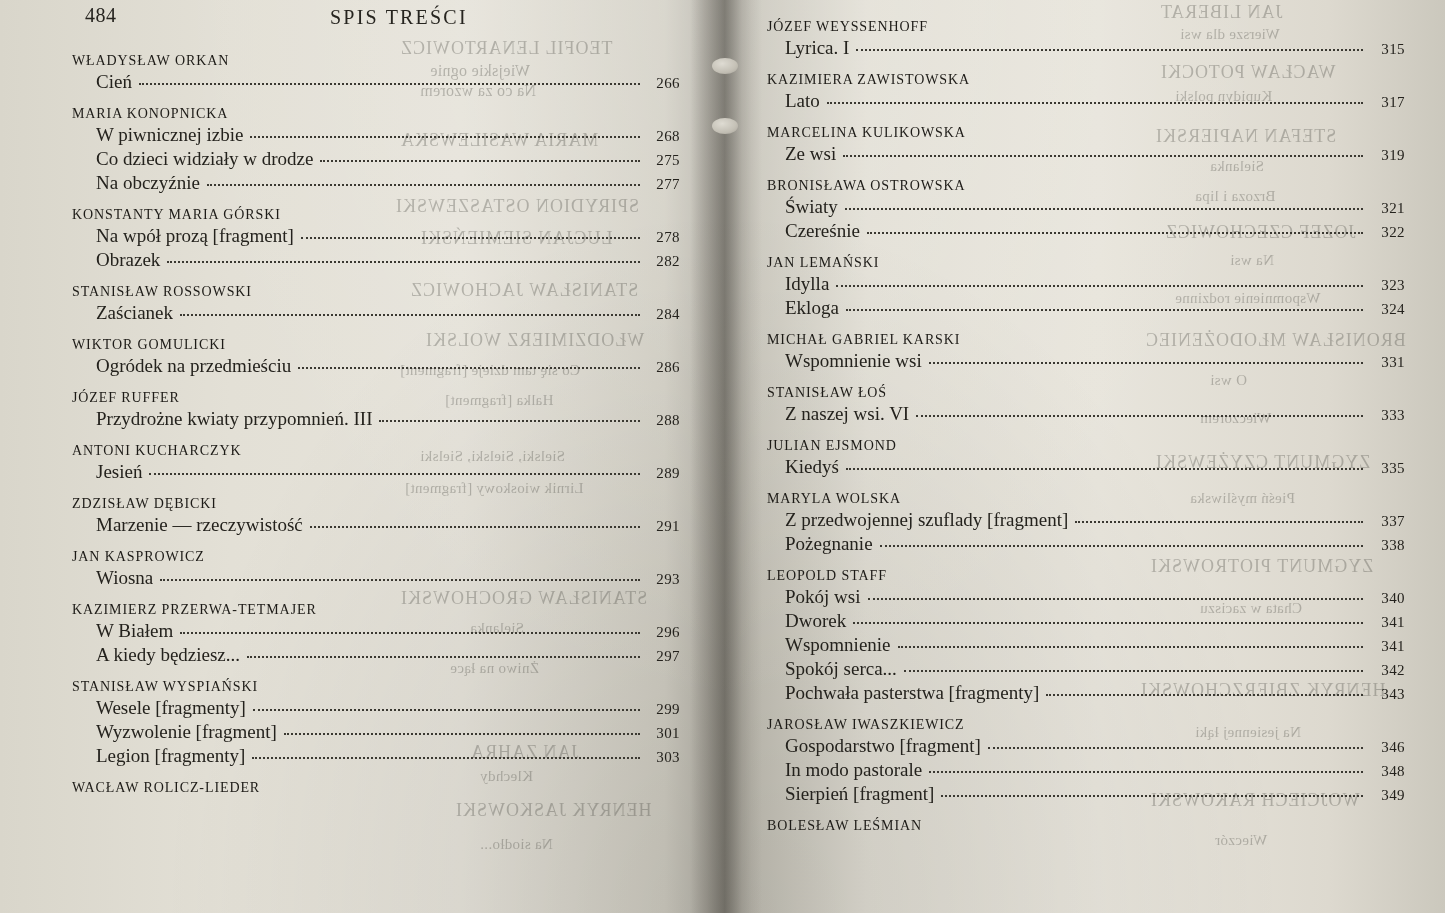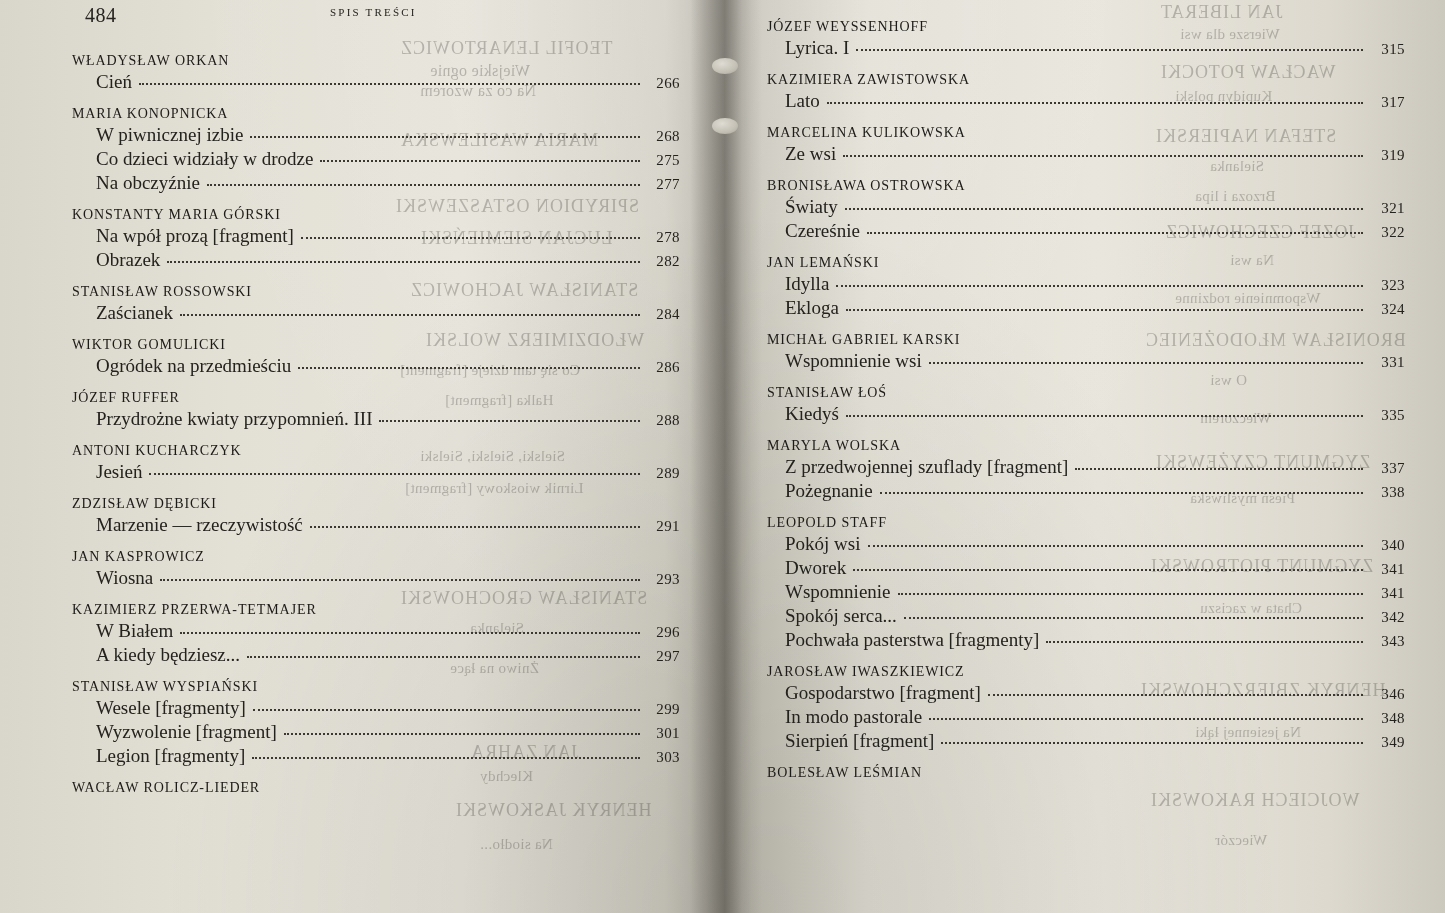--- a/index.html
+++ b/index.html
@@ -90,21 +90,21 @@
     position: absolute;
     left: 45px;
     top: 4px;
     font-size: 20px;
     letter-spacing: 0.5px;
   }
   .running-head {
     position: absolute;
     left: 290px;
     top: 6px;
-    font-size: 11px;
+    font-size: 20px;
     letter-spacing: 2.2px;
   }
 
   .toc { position: relative; }
 
   .author {
     font-size: 14px;
     letter-spacing: 0.9px;
     color: #1d1b17;
     margin: 13px 0 1px 0;
@@ -347,20 +347,26 @@
           <span class="page-no">324</span>
         </div>
         <div class="author indent-0">MICHAŁ GABRIEL KARSKI</div>
         <div class="entry">
           <span class="title">Wspomnienie wsi</span>
           <span class="leader"></span>
           <span class="page-no">331</span>
         </div>
         <div class="author indent-0">STANISŁAW ŁOŚ</div>
         <div class="entry">
+          <span class="title">Z naszej wsi. VI</span>
+          <span class="leader"></span>
+          <span class="page-no">333</span>
+        </div>
+        <div class="author indent-0">JULIAN EJSMOND</div>
+        <div class="entry">
           <span class="title">Kiedyś</span>
           <span class="leader"></span>
           <span class="page-no">335</span>
         </div>
         <div class="author indent-0">MARYLA WOLSKA</div>
         <div class="entry">
           <span class="title">Z przedwojennej szuflady [fragment]</span>
           <span class="leader"></span>
           <span class="page-no">337</span>
         </div>

